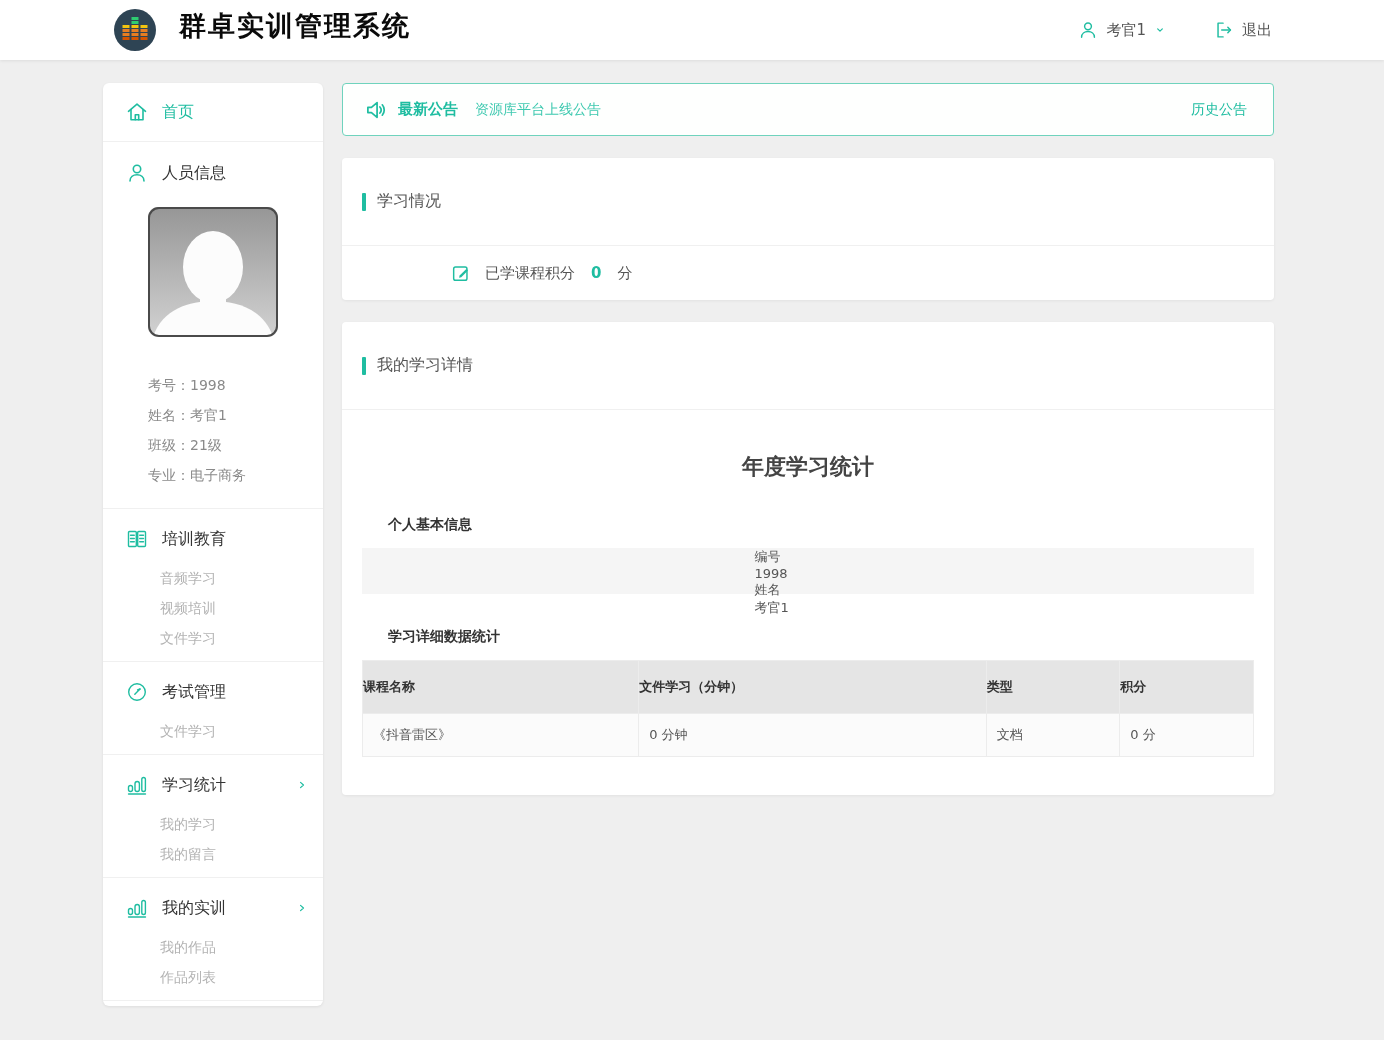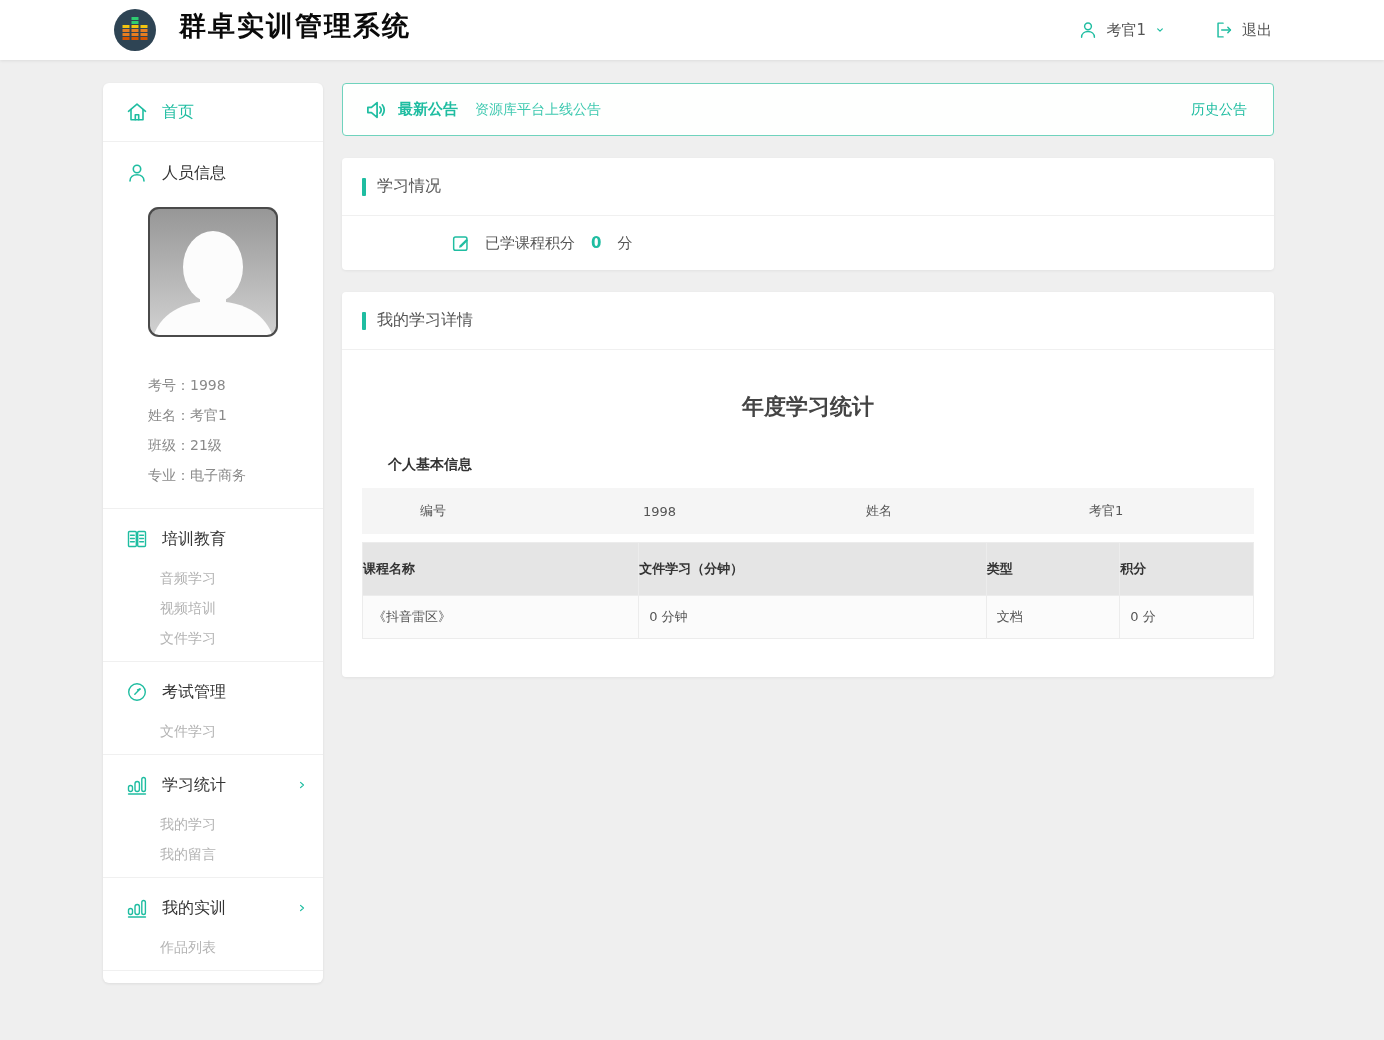--- a/index.html
+++ b/index.html
@@ -29,21 +29,21 @@
   .header-right { display: flex; align-items: center; gap: 46px; }
   .hr-item { display: flex; align-items: center; gap: 7px; font-size: 15px; color: #555; cursor: pointer; }
 
   
   .page { display: flex; align-items: flex-start; padding: 23px 110px 0 103px; gap: 19px; }
 
   
   .sidebar {
     width: 220px; background: #fff; border-radius: 6px;
     box-shadow: 0 1px 3px rgba(0,0,0,0.08);
-    padding-bottom: 12px;
+    padding-bottom: 5px;
   }
   .side-row {
     display: flex; align-items: center; gap: 13px;
     padding: 16px 14px 16px 22px; font-size: 16px; color: #333; cursor: pointer;
   }
   .side-row.home { color: #1fbda1; border-bottom: 1px solid #f0f0f0; padding: 17px 14px 17px 22px; }
   .side-divider { border-bottom: 1px solid #f0f0f0; }
   .avatar-wrap { width: 130px; margin: 6px auto 14px; }
   .profile-info { padding: 0 0 18px 45px; margin-top: 29px; }
   .profile-info .line { font-size: 14px; color: #8a8a8a; line-height: 30px; cursor: default; }
@@ -66,32 +66,32 @@
   .notice-label { color: #1fbda1; font-weight: bold; font-size: 15px; }
   .notice-text { color: #3fc9b0; font-size: 14px; margin-left: 8px; cursor: pointer; }
   .notice-history { margin-left: auto; color: #1fbda1; font-size: 14px; cursor: pointer; }
 
   .panel {
     background: #fff; border-radius: 4px; margin-top: 22px;
     box-shadow: 0 1px 3px rgba(0,0,0,0.06);
   }
   .panel-header {
     display: flex; align-items: center; gap: 11px;
-    padding: 18px 20px; border-bottom: 1px solid #f0f0f0;
+    padding: 33px 20px; border-bottom: 1px solid #f0f0f0;
     font-size: 16px; color: #555;
   }
   .tbar { width: 4px; height: 18px; background: #1fbda1; border-radius: 1px; }
 
   .status-body { display: flex; align-items: center; gap: 13px; padding: 16px 20px 16px 108px; font-size: 15px; color: #555; }
   .score-value { color: #1fbda1; font-weight: bold; margin: 0 3px; }
 
   .detail-body { padding: 28px 20px 38px; }
   .report-title { text-align: center; font-size: 22px; color: #444; margin: 14px 0 34px; cursor: default; }
   .section-label { font-weight: bold; color: #333; font-size: 14px; margin: 20px 0 14px; padding-left: 26px; }
-  .basic-row { display: flex; background: #f5f5f5; height: 46px; align-items: center; }
+  .basic-row { display: flex; background: #f5f5f5; height: 46px; align-items: center; flex-direction: column; }
   .basic-cell { width: 25%; padding-left: 58px; font-size: 13px; color: #555; }
 
   table.stat { width: 100%; border-collapse: collapse; margin-top: 8px; }
   table.stat th {
     background: #e5e5e5; text-align: left; font-size: 13px; color: #333;
     padding: 17px 0; border: 1px solid #ececec; font-weight: bold;
   }
   table.stat td {
     background: #fbfbfb; font-size: 13px; color: #555;
     padding: 12px 10px; border: 1px solid #ececec;
@@ -273,20 +273,21 @@
             <path d="M3.5 21 h17"></path>
           </svg>
         </span>
         <span>我的实训</span>
         <span class="arrow">
           <svg width="14" height="14" viewBox="0 0 24 24" class="ic ic-bold">
             <path d="M9.5 7.5 L14.5 12 L9.5 16.5"></path>
           </svg>
         </span>
       </div>
+      <div class="sub-item">我的作品</div>
       <div class="sub-item">作品列表</div>
     </div>
   </aside>
 
   <main class="main-col">
 
     <div class="notice-bar">
       <span style="display:flex;">
         <svg width="26" height="26" viewBox="0 0 24 24" class="ic">
           <path d="M4.5 9.6 h3.3 L13 5.2 V18.8 L7.8 14.4 H4.5 Z"></path>
@@ -326,20 +327,21 @@
         <h2 class="report-title">年度学习统计</h2>
 
         <div class="section-label">个人基本信息</div>
         <div class="basic-row">
           <span class="basic-cell">编号</span>
           <span class="basic-cell">1998</span>
           <span class="basic-cell">姓名</span>
           <span class="basic-cell">考官1</span>
         </div>
 
+        <div class="section-label" style="margin-top:34px;">学习详细数据统计</div>
         <table class="stat">
           <thead>
             <tr>
               <th class="col-name">课程名称</th>
               <th class="col-dur">文件学习（分钟）</th>
               <th class="col-type">类型</th>
               <th class="col-score">积分</th>
             </tr>
           </thead>
           <tbody>

